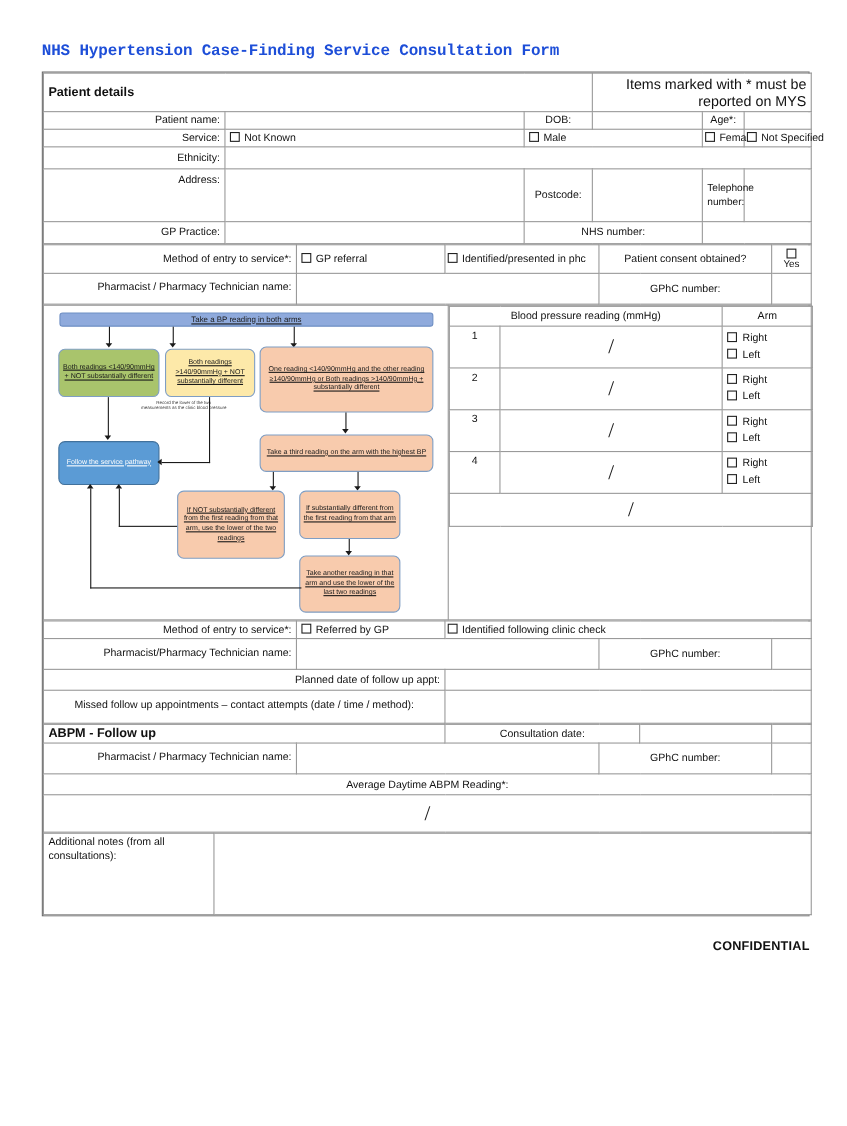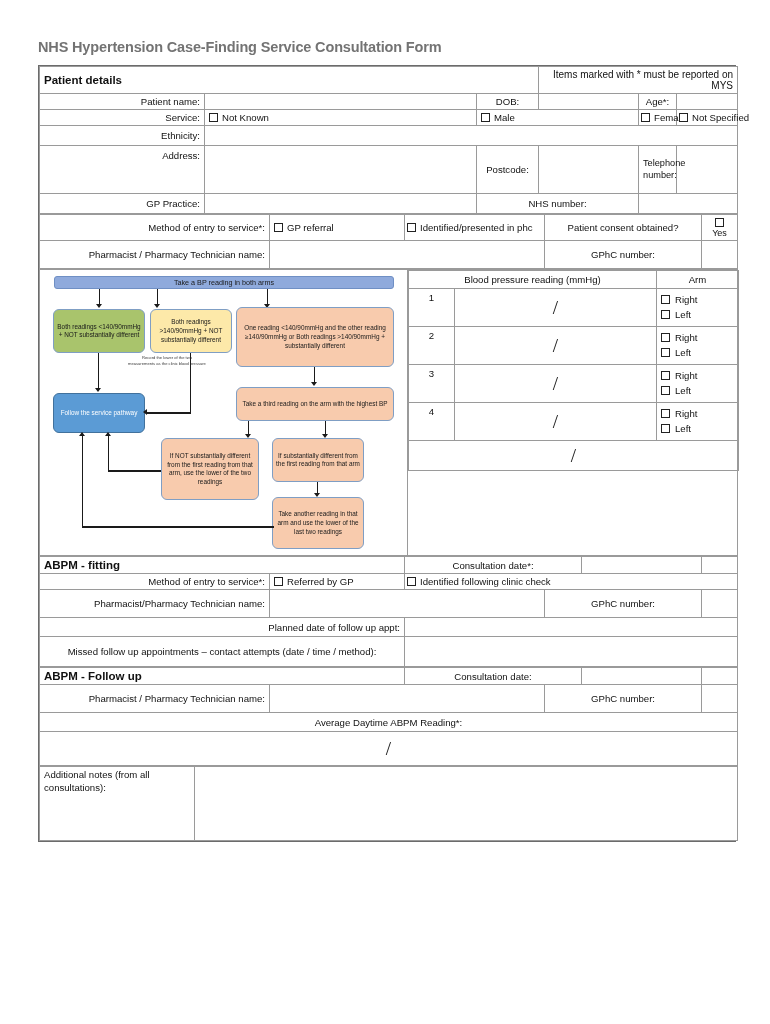--- a/index.html
+++ b/index.html
@@ -17,21 +17,22 @@
   }
   .page {
     position: absolute;
     left: 38px; top: 0; width: 700px;
   }
   .doc-title {
     font-size: 14.5px;
     font-weight: bold;
     letter-spacing: -0.15px;
     margin: 39px 0 10px 0;
-    color: #737373;
+    color: #1d4ed8;
+    font-family: Liberation Mono, monospace;
   }
 
   table.form {
     width: 698px;
     border-collapse: collapse;
     table-layout: fixed;
     font-size: 9.6px;
   }
   table.form td {
     border: 0.8px solid #9a9a9a;
@@ -57,21 +58,21 @@
     background: #fce9c8;
     font-weight: bold;
     font-size: 11.5px;
     text-align: left;
     padding: 3px 6px;
     height: 21px;
   }
   .sect-note {
     background: #fce9c8;
     font-weight: normal;
-    font-size: 10px;
+    font-size: 13px;
     text-align: right;
     padding-right: 6px;
   }
   .sect-pad { background: #fce9c8; }
 
   .cbrow { text-align: left; padding-left: 6px; }
   .cb {
     display: inline-block;
     width: 9px; height: 9px;
     border: 1.1px solid #222;
@@ -97,20 +98,21 @@
   .fc-box {
     position: absolute;
     border: 1px solid #7f9ec4;
     border-radius: 6px;
     font-size: 6.4px;
     line-height: 1.35;
     text-align: center;
     display: flex; align-items: center; justify-content: center;
     padding: 2px 3px;
     color: #1a1a1a;
+    text-decoration: underline;
   }
   .fc-head {
     background: #8faadc; border-radius: 3px;
     border: 1px solid #6f8fc4;
     font-size: 7.2px;
   }
   .fc-green { background: #a9c46c; border-color: #7f9ec4; }
   .fc-yellow { background: #fde9a9; border-color: #7f9ec4; }
   .fc-peach { background: #f8cbad; border-color: #7f9ec4; }
   .fc-blue { background: #5b9bd5; border-color: #41719c; color: #ffffff; }
@@ -377,26 +379,20 @@
   <table class="form">
     <colgroup>
       <col style="width:230px">
           <col style="width:135px">
       <col style="width:140px">
           <col style="width:37px">
       <col style="width:120px">
           <col style="width:36px">
     </colgroup>
     <tbody>
-          <tr>
-      <td class="sect" colspan="2">ABPM - fitting</td>
-      <td class="lbl-c" colspan="2">Consultation date*:</td>
-      <td class="blank"></td>
-      <td class="sect-pad"></td>
-    </tr>
     <tr>
       <td class="lbl">Method of entry to service*:</td>
       <td class="cbrow">
         <span class="cbgroup nowrap"><span class="cb"></span><span>Referred by GP</span></span>
       </td>
       <td class="cbrow blank" colspan="4" style="padding-left:2px">
         <span class="cbgroup nowrap"><span class="cb"></span><span>Identified following clinic check</span></span>
       </td>
     </tr>
     <tr>
@@ -455,14 +451,15 @@
     <tbody>
           <tr>
       <td class="lbl-l" style="vertical-align:top;height:74px;line-height:1.35;text-align:left">Additional notes (from all consultations):</td>
       <td class="blank"></td>
     </tr>
   </tbody>
       </table>
 
   </div>
 
+  <div class="confidential">CONFIDENTIAL</div>
 
 </div>
 
 </body></html>

